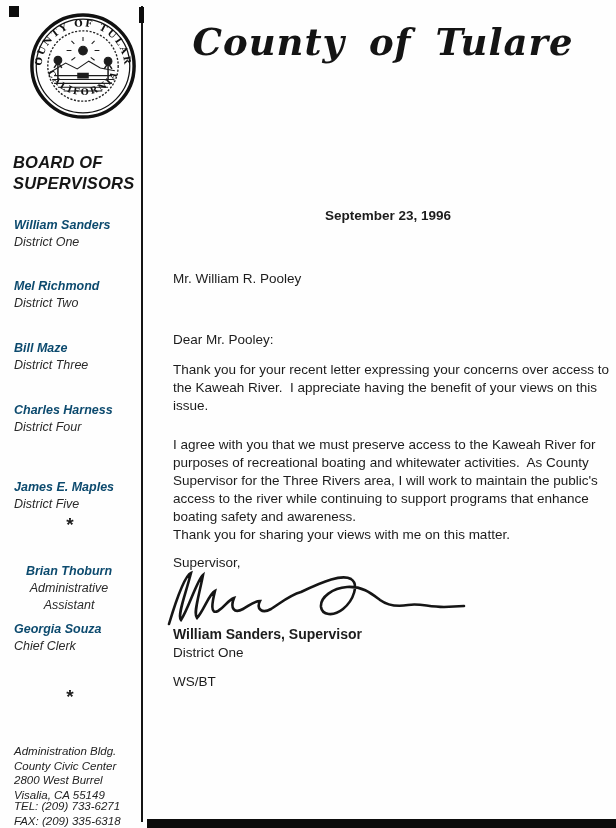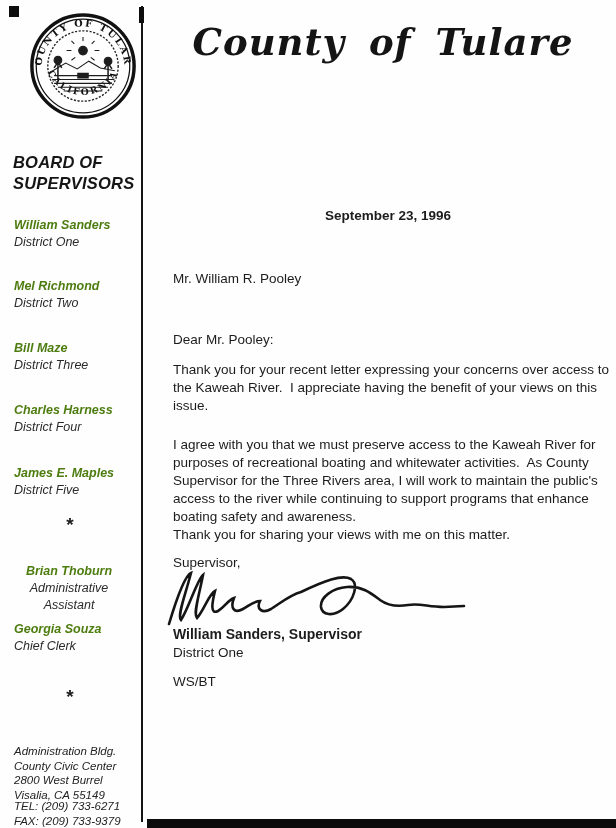--- a/index.html
+++ b/index.html
@@ -27,21 +27,21 @@
   }
 
   
   .sidebar { position:absolute; left:0; top:0; width:141px; height:828px; }
   .sb-heading {
     position:absolute; left:13px; top:152px; width:124px;
     font-style:italic; font-weight:bold; font-size:16.5px; line-height:21px;
     letter-spacing:0.2px; color:#161616;
   }
   .member, .staff, .addr, .phones { position:absolute; left:14px; font-style:italic; }
-  .p-name { font-weight:bold; font-size:12.5px; line-height:17px; color:#4d7c0f; }
+  .p-name { font-weight:bold; font-size:12.5px; line-height:17px; color:#0c4a6e; }
   .p-title { font-size:12.5px; line-height:17px; color:#2a2a2a; }
   .sb-mark { position:absolute; left:50px; width:40px; text-align:center;
     font-size:19px; font-weight:bold; color:#1d1d1d; }
   .staff-center { left:8px; width:122px; text-align:center; }
   .addr { top:744px; font-size:11.5px; line-height:14.5px; color:#232323; }
   .phones { top:799px; font-size:11.5px; line-height:14.5px; color:#232323; }
   .addr div, .phones div { white-space:nowrap; }
 
   
   .main { position:absolute; left:150px; top:0; width:466px; height:828px; }
@@ -111,21 +111,21 @@
       <div class="p-title">District Two</div>
     </div>
     <div class="member" style="top:340px">
       <div class="p-name">Bill Maze</div>
       <div class="p-title">District Three</div>
     </div>
     <div class="member" style="top:402px">
       <div class="p-name">Charles Harness</div>
       <div class="p-title">District Four</div>
     </div>
-    <div class="member" style="top:465px">
+    <div class="member" style="top:479px">
       <div class="p-name">James E. Maples</div>
       <div class="p-title">District Five</div>
     </div>
 
     <div class="sb-mark" style="top:514px">*</div>
 
     <div class="member staff-center" style="top:563px">
       <div class="p-name">Brian Thoburn</div>
       <div class="p-title">Administrative Assistant</div>
     </div>
@@ -137,21 +137,21 @@
     <div class="sb-mark" style="top:686px">*</div>
 
     <div class="addr">
       <div>Administration Bldg.</div>
       <div>County Civic Center</div>
       <div>2800 West Burrel</div>
       <div>Visalia, CA 55149</div>
     </div>
     <div class="phones">
       <div>TEL: (209) 733-6271</div>
-      <div>FAX: (209) 733-9379</div>
+      <div>FAX: (209) 335-6318</div>
     </div>
   </div>
 
   <div class="main">
     <div class="date body-text">September 23, 1996</div>
     <div class="recipient body-text">Mr. William R. Pooley</div>
     <div class="salutation body-text">Dear Mr. Pooley:</div>
 
     <div class="para para1 body-text">Thank you for your recent letter expressing your concerns over access to the Kaweah River.  I appreciate having the benefit of your views on this issue.</div>
     <div class="para para2 body-text">I agree with you that we must preserve access to the Kaweah River for purposes of recreational boating and whitewater activities.  As County Supervisor for the Three Rivers area, I will work to maintain the public's access to the river while continuing to support programs that enhance boating safety and awareness.</div>

